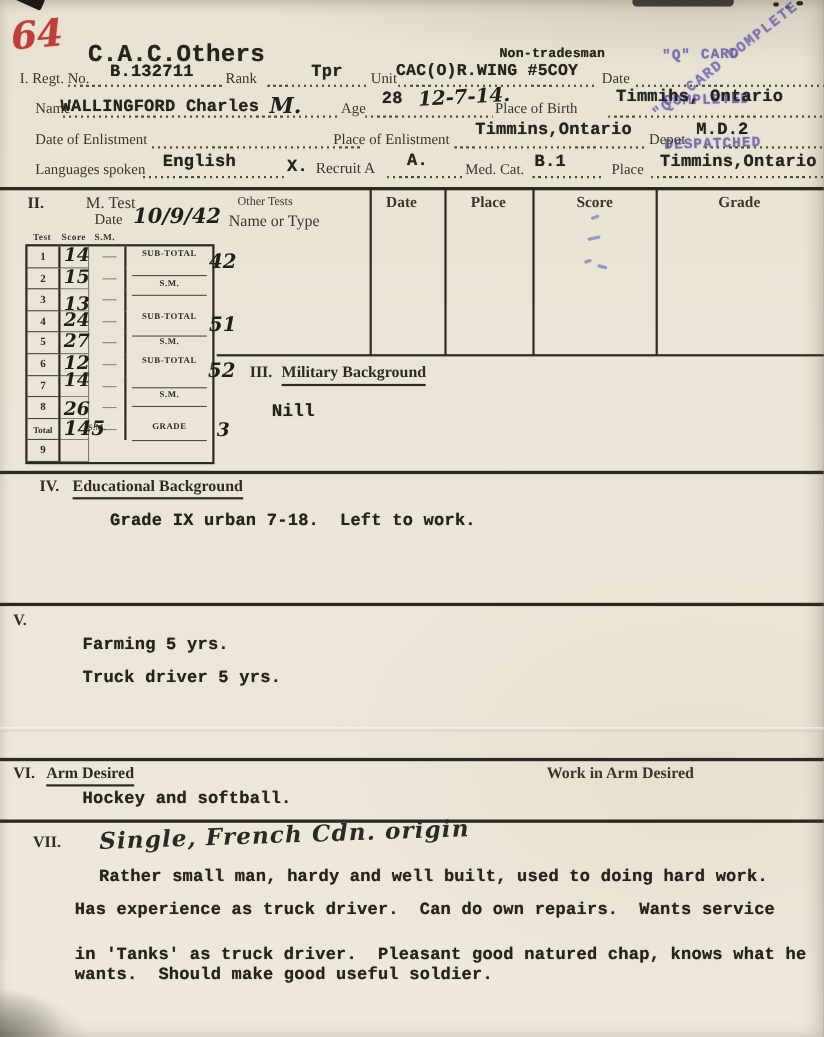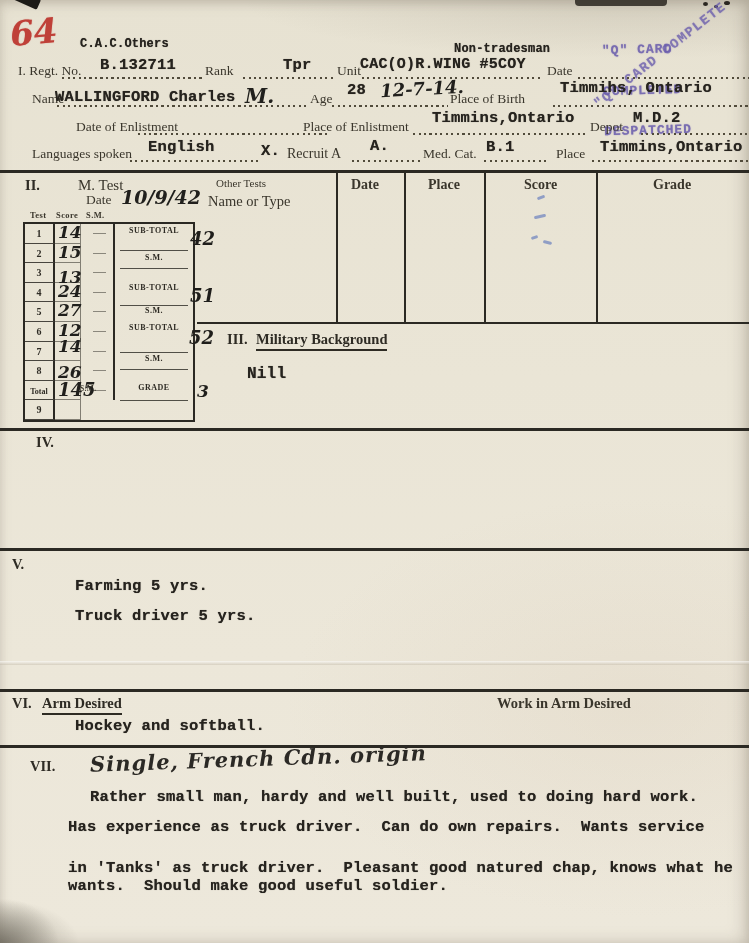--- a/index.html
+++ b/index.html
@@ -49,38 +49,38 @@
 <div class="page">
 
   <div class="abs" style="left:575px;top:-3px;width:92px;height:9px;background:#2a2620;border-radius:4px;opacity:.85;"></div>
   <div class="abs" style="left:703px;top:2px;width:5px;height:4px;background:#2a2620;border-radius:50%;"></div>
   <div class="abs" style="left:714px;top:5px;width:4px;height:3px;background:#2a2620;border-radius:50%;"></div>
   <div class="abs" style="left:724px;top:1px;width:6px;height:4px;background:#2a2620;border-radius:50%;"></div>
   <div class="abs" style="left:14px;top:-6px;width:26px;height:11px;background:#1d1b17;transform:rotate(24deg);border-radius:2px;"></div>
 
   <div class="abs hand" style="left:10px;top:12px;font-size:34px;color:#bf4038;transform:rotate(-5deg);text-shadow:0 0 1px rgba(191,64,56,.6);">64</div>
 
-  <div class="abs typed" style="left:80px;top:37px;font-size:12px;">C.A.C.Others</div>
+  <div class="abs typed" style="left:80px;top:37px;font-size:22px;">C.A.C.Others</div>
   <div class="abs typed" style="left:454px;top:42px;font-size:12px;">Non-tradesman</div>
 
   <div class="abs stamp" style="left:603px;top:16px;font-size:13px;line-height:13.5px;letter-spacing:1px;transform:rotate(-1.5deg);">
     <div>"Q" CARD</div>
     <div>COMPLETED</div>
     <div>DESPATCHED</div>
   </div>
   <div class="abs stamp" style="left:596px;top:98px;font-size:13.5px;letter-spacing:1.5px;transform:rotate(-38deg);transform-origin:0 50%;opacity:.8;">"Q" CARD COMPLETE</div>
 
   <span class="abs lbl" style="left:18px;top:63px;">I. Regt. No.</span>
   <span class="abs lbl" style="left:205px;top:63px;">Rank</span>
   <span class="abs lbl" style="left:337px;top:63px;">Unit</span>
   <span class="abs lbl" style="left:547px;top:63px;">Date</span>
   <span class="abs lbl" style="left:32px;top:91px;">Name</span>
   <span class="abs lbl" style="left:310px;top:91px;">Age</span>
   <span class="abs lbl" style="left:450px;top:91px;">Place of Birth</span>
-  <span class="abs lbl" style="left:32px;top:119px;margin-left:44px;">Date of Enlistment</span>
+  <span class="abs lbl" style="left:32px;top:119px;">Date of Enlistment</span>
   <span class="abs lbl" style="left:303px;top:119px;">Place of Enlistment</span>
   <span class="abs lbl" style="left:590px;top:119px;">Depot</span>
   <span class="abs lbl" style="left:32px;top:146px;">Languages spoken</span>
   <span class="abs lbl" style="left:287px;top:146px;font-size:14px;">Recruit A</span>
   <span class="abs lbl" style="left:423px;top:146px;">Med. Cat.</span>
   <span class="abs lbl" style="left:556px;top:146px;">Place</span>
 
   <span class="abs typed" style="left:100px;top:56px;">B.132711</span>
   <span class="abs typed" style="left:283px;top:56px;">Tpr</span>
   <span class="abs typed" style="left:360px;top:56px;font-size:15px;">CAC(O)R.WING #5COY</span>
@@ -222,20 +222,22 @@
     </div>
     <span class="abs lbl-sm" style="left:55px;top:160px;font-size:7.5px;">S.M.</span>
   </div>
 
   <span class="abs sec-num" style="left:227px;top:331px;">III.</span>
   <span class="abs sec-title" style="left:256px;top:331px;">Military Background</span>
   <span class="abs typed" style="left:247px;top:365px;font-size:16px;text-align:right;">Nill</span>
 
   <div class="hline" style="left:0;top:428px;width:749px;height:3px;"></div>
   <span class="abs sec-num" style="left:36px;top:434px;">IV.</span>
+  <span class="abs sec-title" style="left:66px;top:434px;">Educational Background</span>
+  <span class="abs typed" style="left:100px;top:464px;">Grade IX urban 7-18.  Left to work.</span>
 
   <div class="hline" style="left:0;top:548px;width:749px;height:3px;"></div>
   <span class="abs sec-num" style="left:12px;top:556px;">V.</span>
   <span class="abs typed" style="left:75px;top:577px;">Farming 5 yrs.</span>
   <span class="abs typed" style="left:75px;top:607px;">Truck driver 5 yrs.</span>
 
   <div class="crease" style="top:661px;"></div>
 
   <div class="hline" style="left:0;top:689px;width:749px;height:3px;"></div>
   <span class="abs sec-num" style="left:12px;top:695px;">VI.</span>

